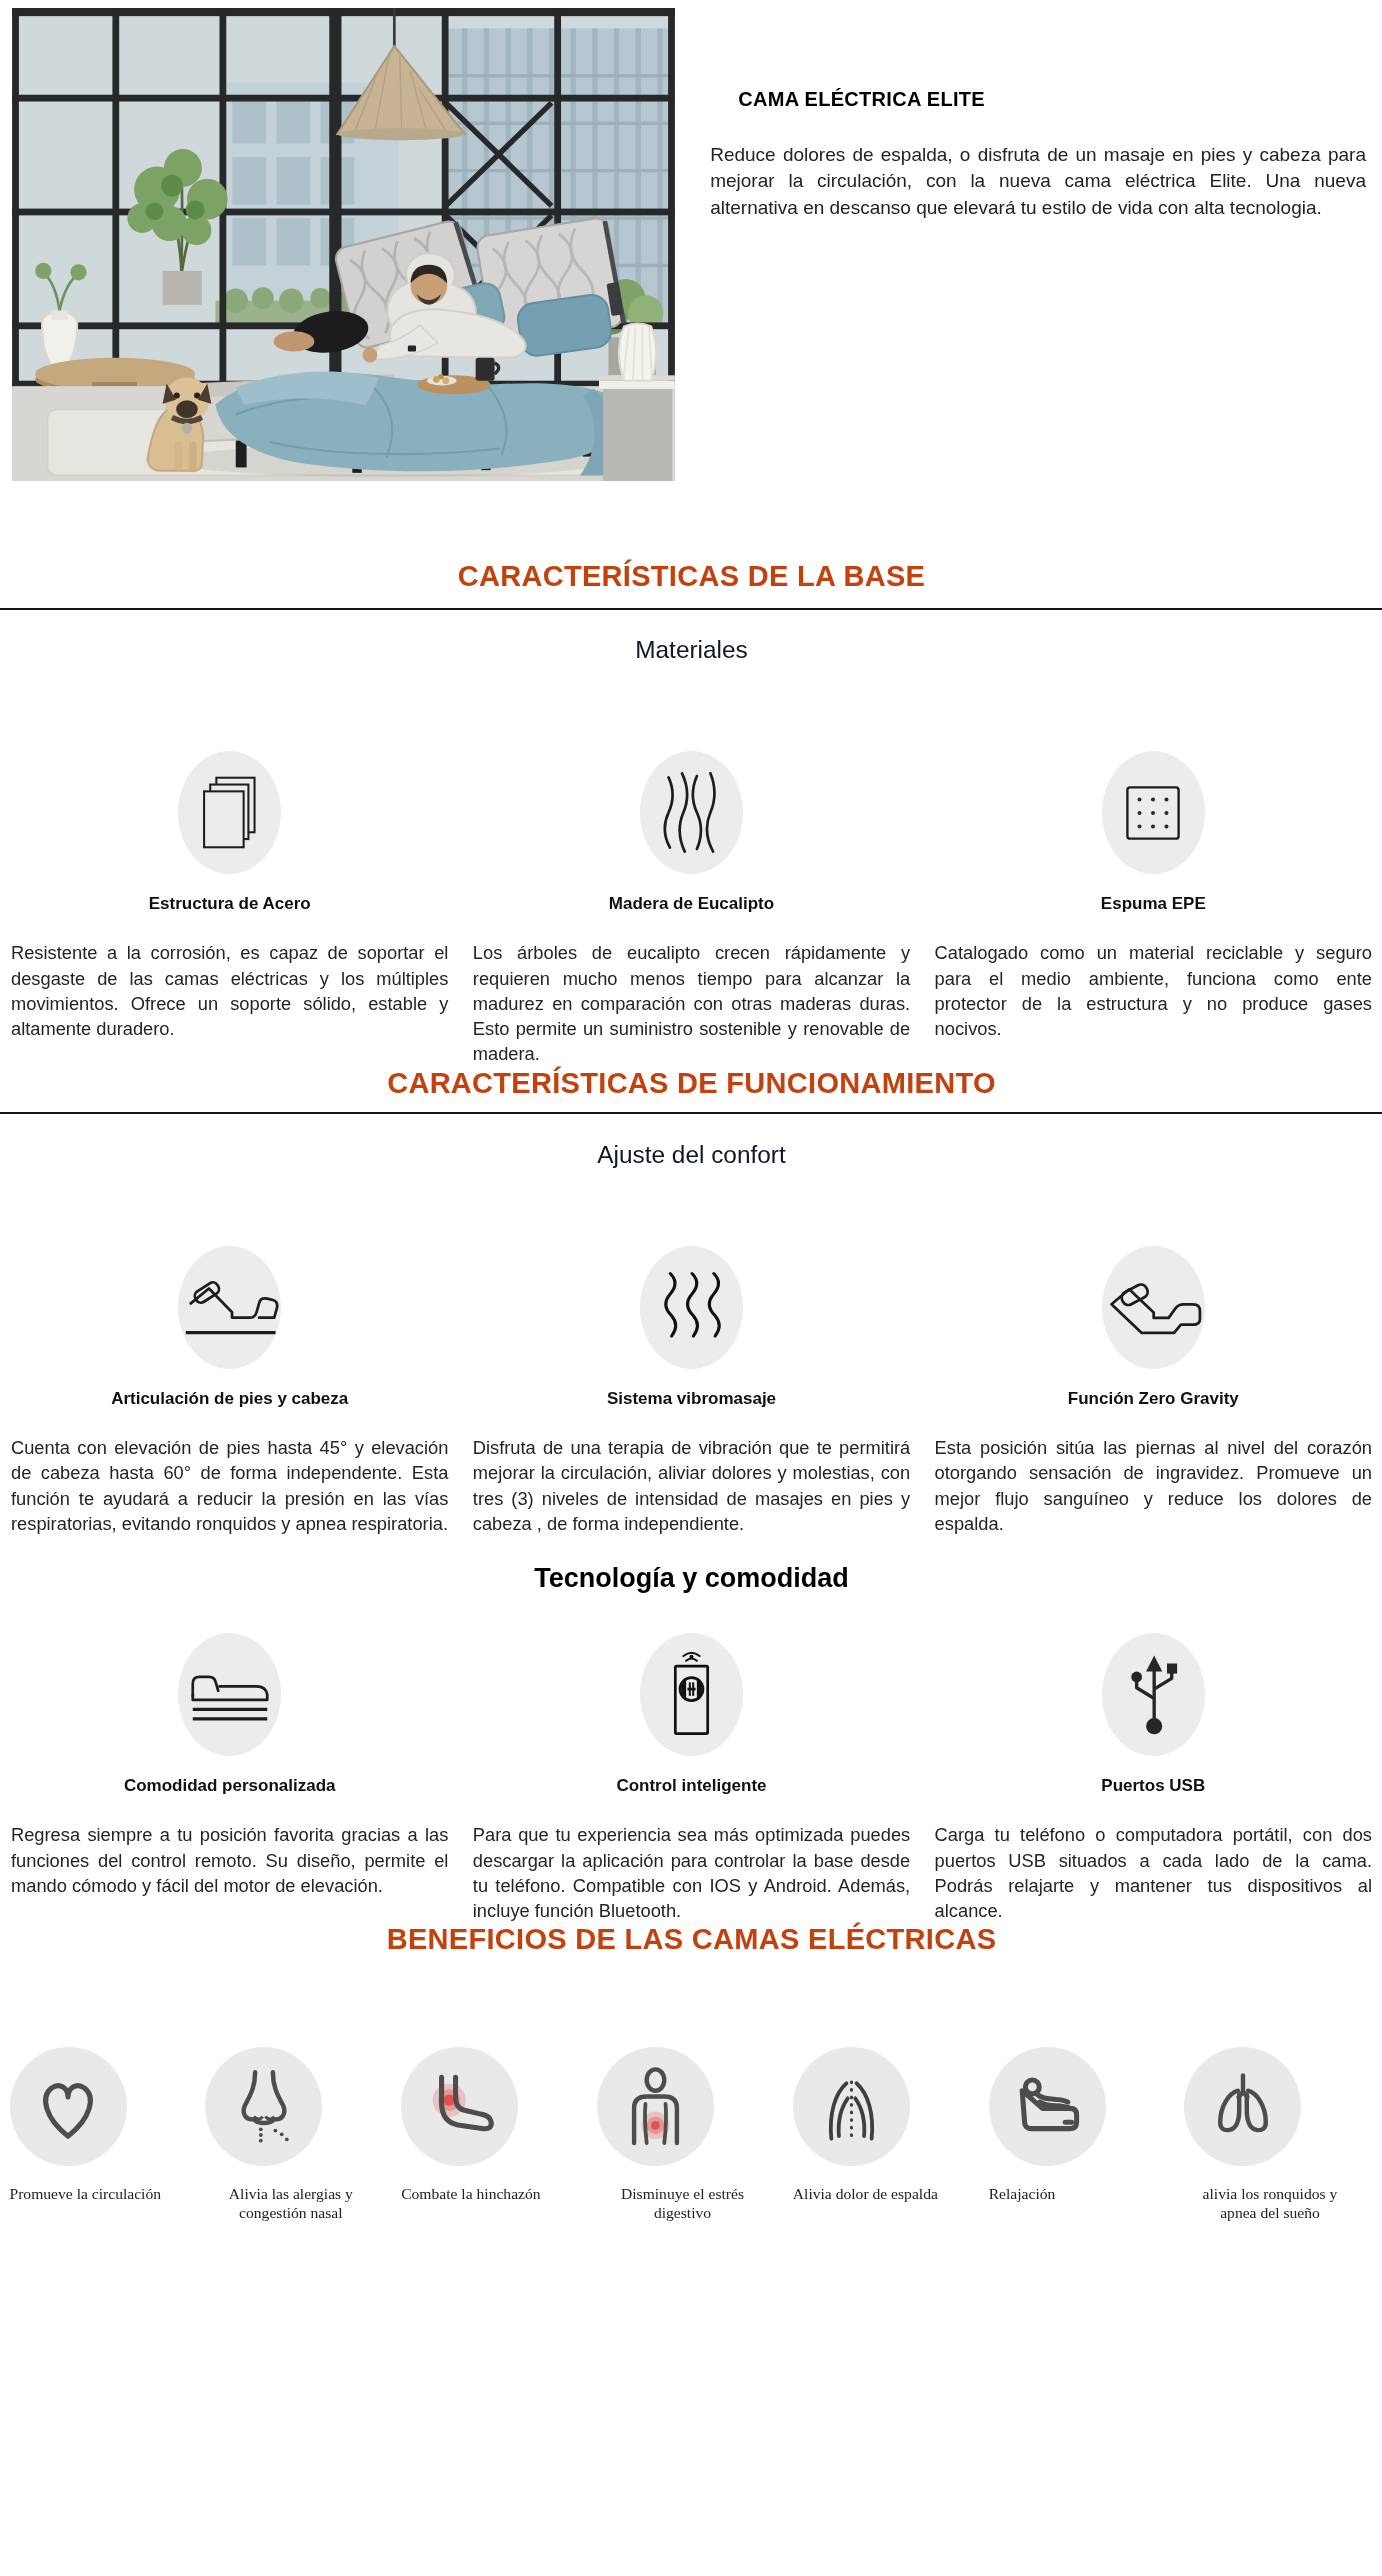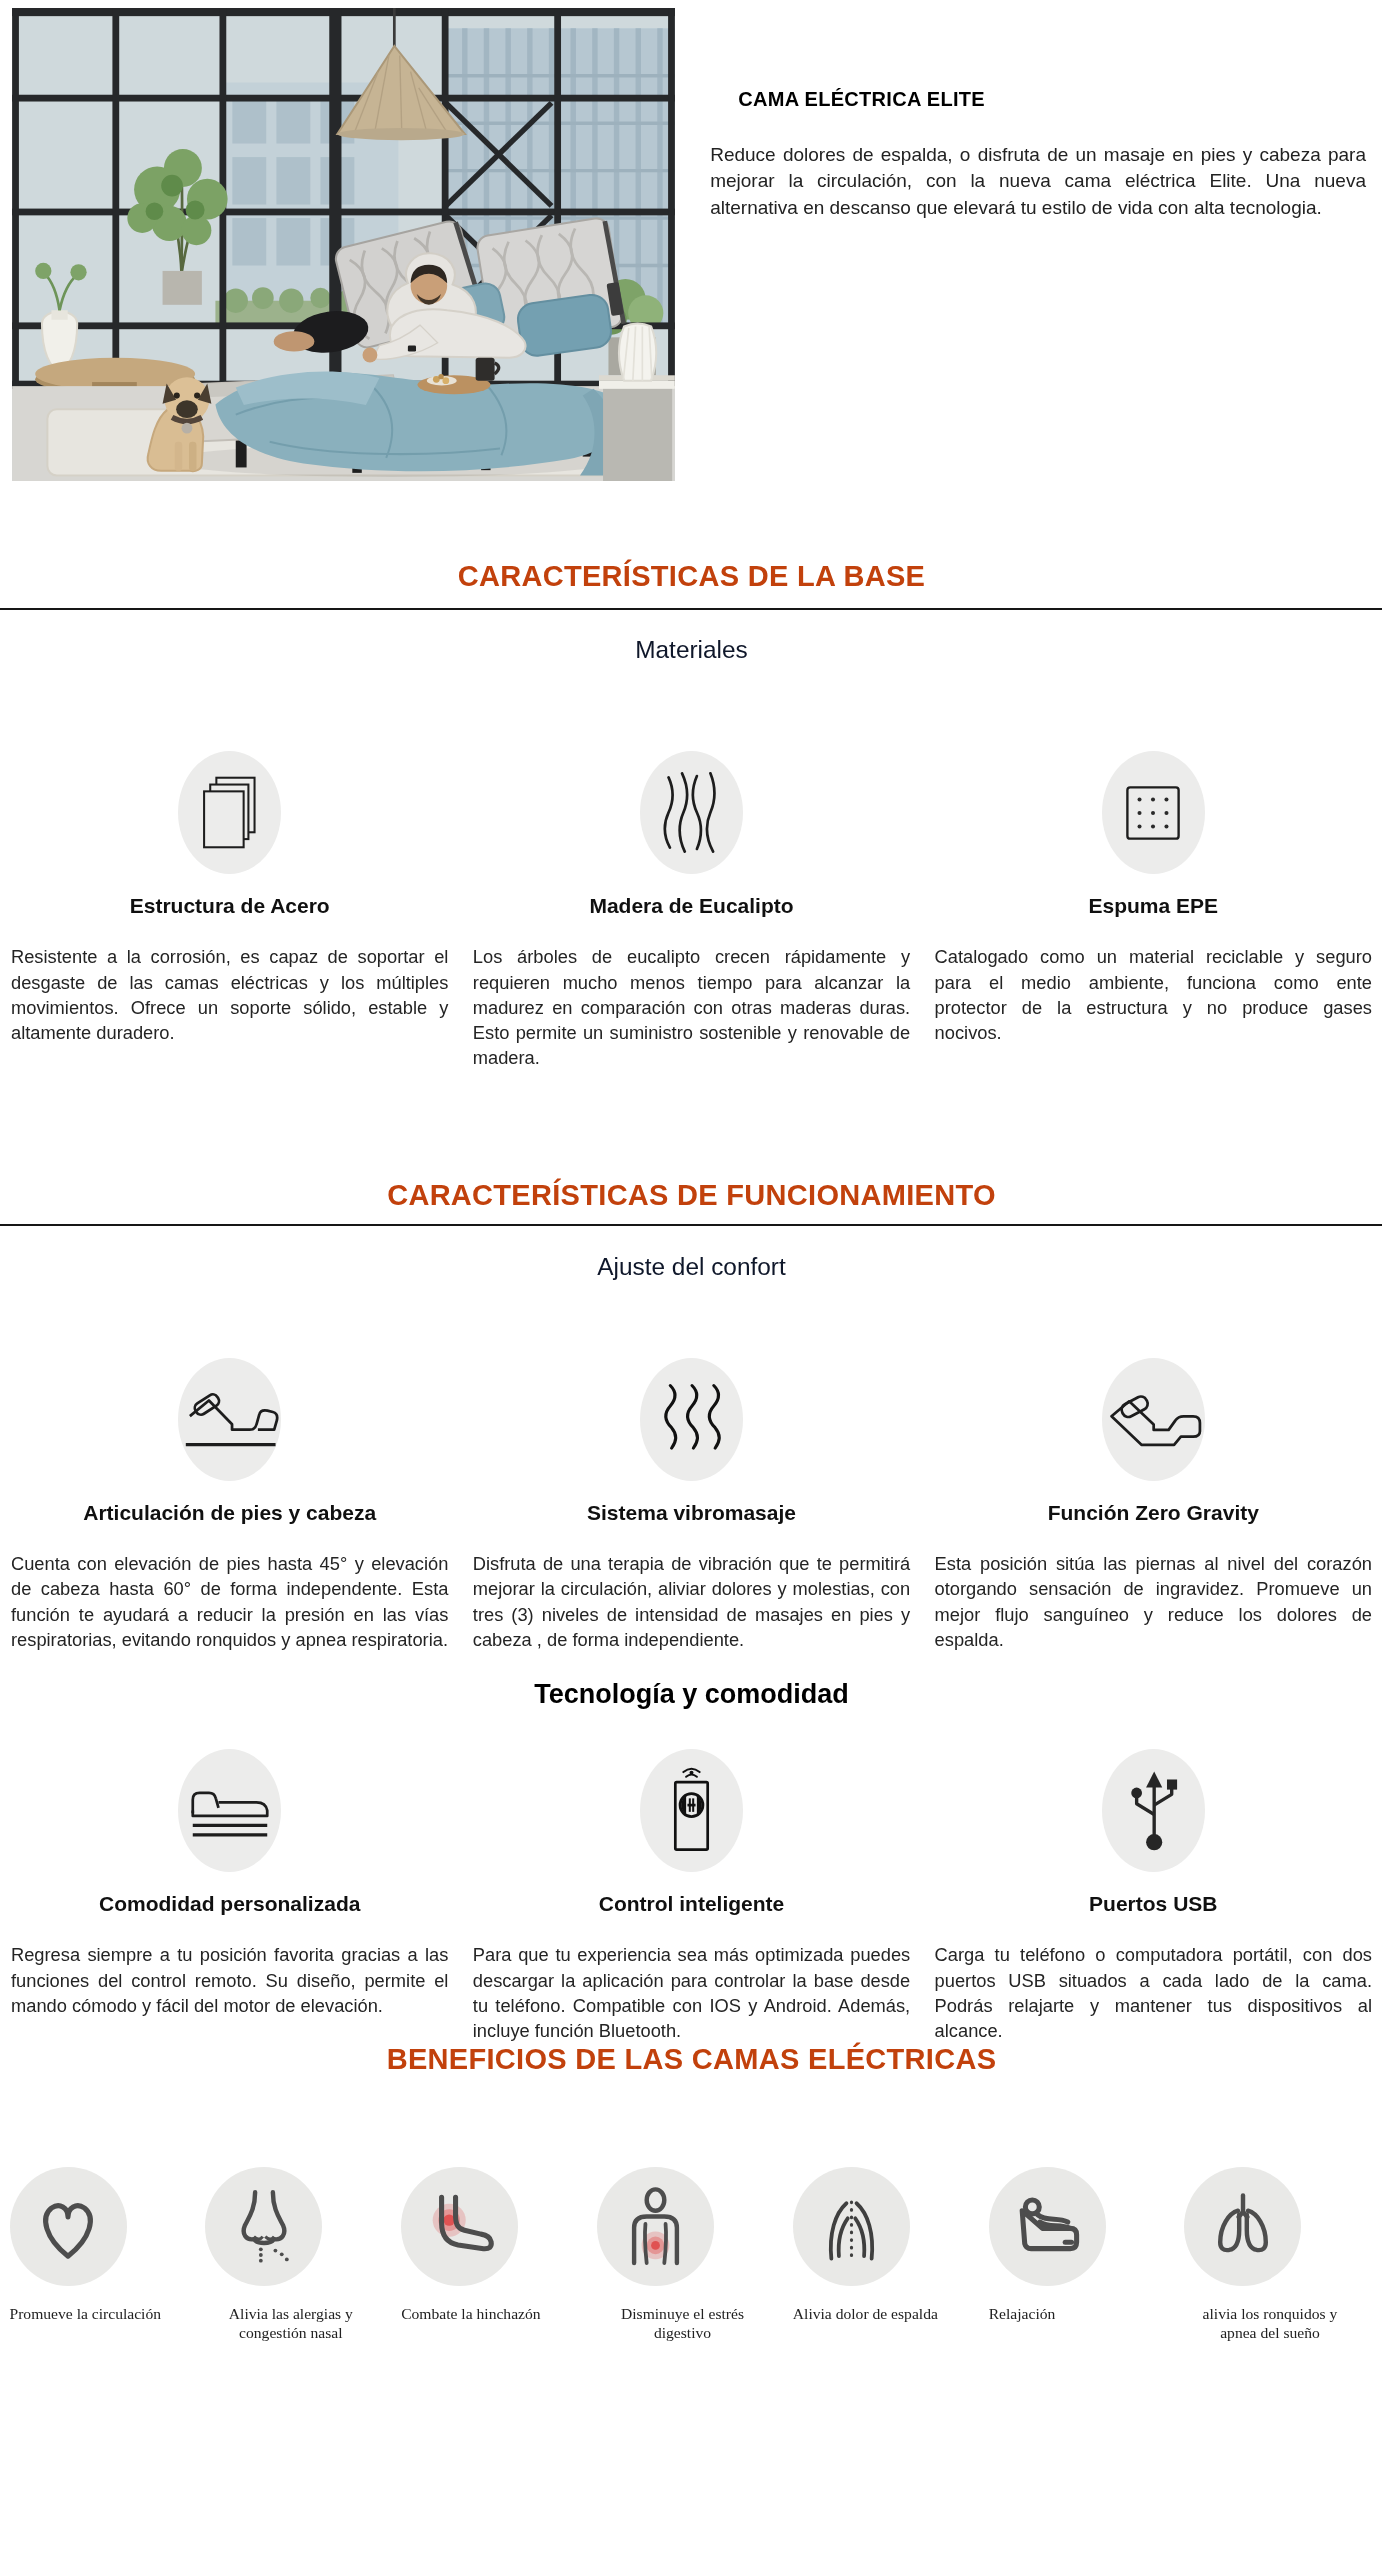--- a/index.html
+++ b/index.html
@@ -19,36 +19,36 @@
   
   .sec-heading{text-align:center;font-size:29px;font-weight:bold;color:#c2410c;letter-spacing:0.3px;}
   .rule{border:none;border-top:2px solid #161616;margin:0;width:100%;}
   .sub-heading{text-align:center;font-size:24.4px;font-weight:500;color:#0f172a;}
   .sub-heading.strong{font-weight:bold;font-size:27px;color:#000;}
 
   .sec-base .sec-heading{margin-top:79px;}
   .sec-base .rule{margin-top:15px;}
   .sec-base .sub-heading{margin-top:26px;}
 
-  .sec-func .sec-heading{margin-top:108px;}
+  .sec-func .sec-heading{}
   .sec-func .rule{margin-top:12.2px;}
   .sec-func .sub-heading{margin-top:27px;}
 
   .tech-subheading{margin-top:71px;}
 
   
   .cols3{display:grid;grid-template-columns:1fr 1fr 1fr;column-gap:24.4px;padding:0 11px;}
   .cols3.materials{margin-top:87px;}
   .cols3.comfort{margin-top:77px;}
   .cols3.tech{margin-top:39px;}
   .fcol{min-width:0;}
   .icon-wrap{display:flex;justify-content:center;}
   .icon-ellipse{width:103px;height:123px;border-radius:50%;background:#ececeb;
     display:flex;align-items:center;justify-content:center;flex:none;}
-  .col-title{text-align:center;font-size:21px;font-weight:600;color:#101010;margin-top:20.3px;}
+  .col-title{text-align:center;font-size:17px;font-weight:600;color:#101010;margin-top:20.3px;}
   .col-text{margin-top:26px;font-size:18.3px;line-height:1.38;text-align:justify;color:#242424;}
 
   
   .sec-benefits .sec-heading{}
   .benefits-row{display:grid;grid-template-columns:repeat(7,1fr);column-gap:6.8px;
     padding:0 9.5px;margin-top:91px;}
   .benefit{display:flex;flex-direction:column;align-items:flex-start;min-width:0;font-family:Liberation Serif, serif;}
   .benefit-circle{width:117px;height:119px;border-radius:50%;background:#e9e9e7;
     display:flex;align-items:center;justify-content:center;flex:none;}
   .benefit-label{margin-top:17.6px;font-size:15.6px;line-height:1.24;text-align:center;color:#222;

